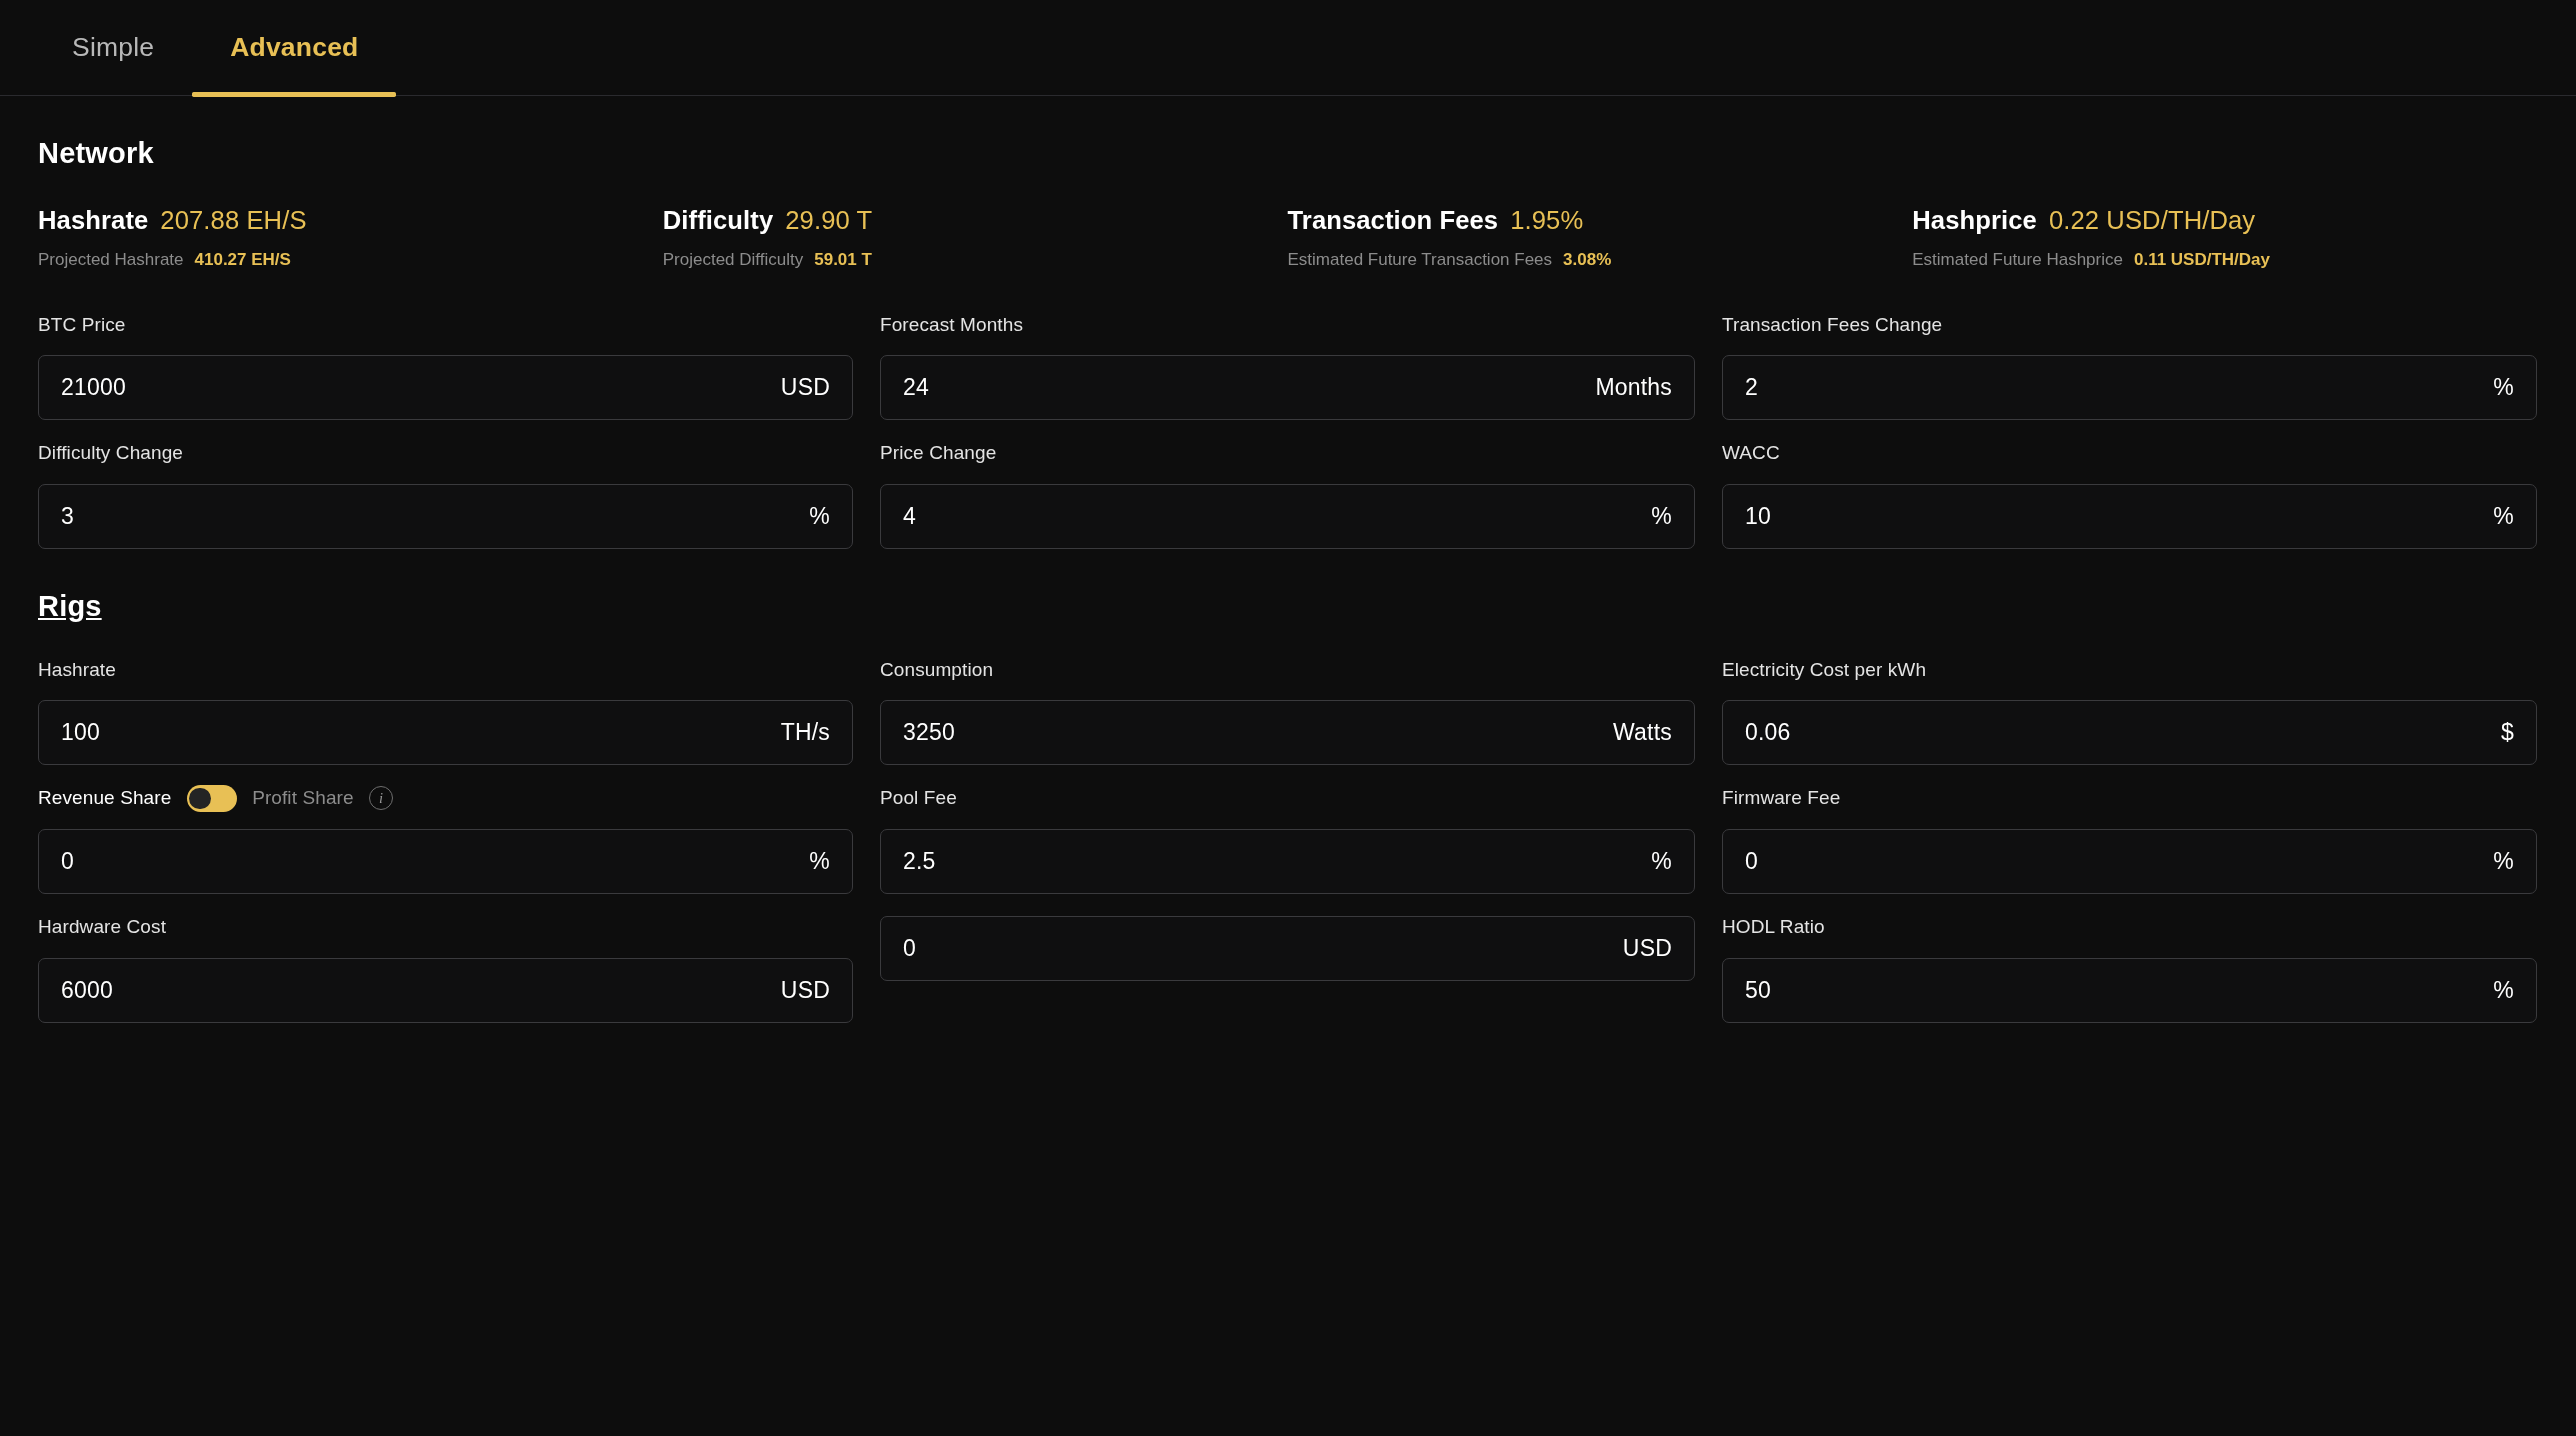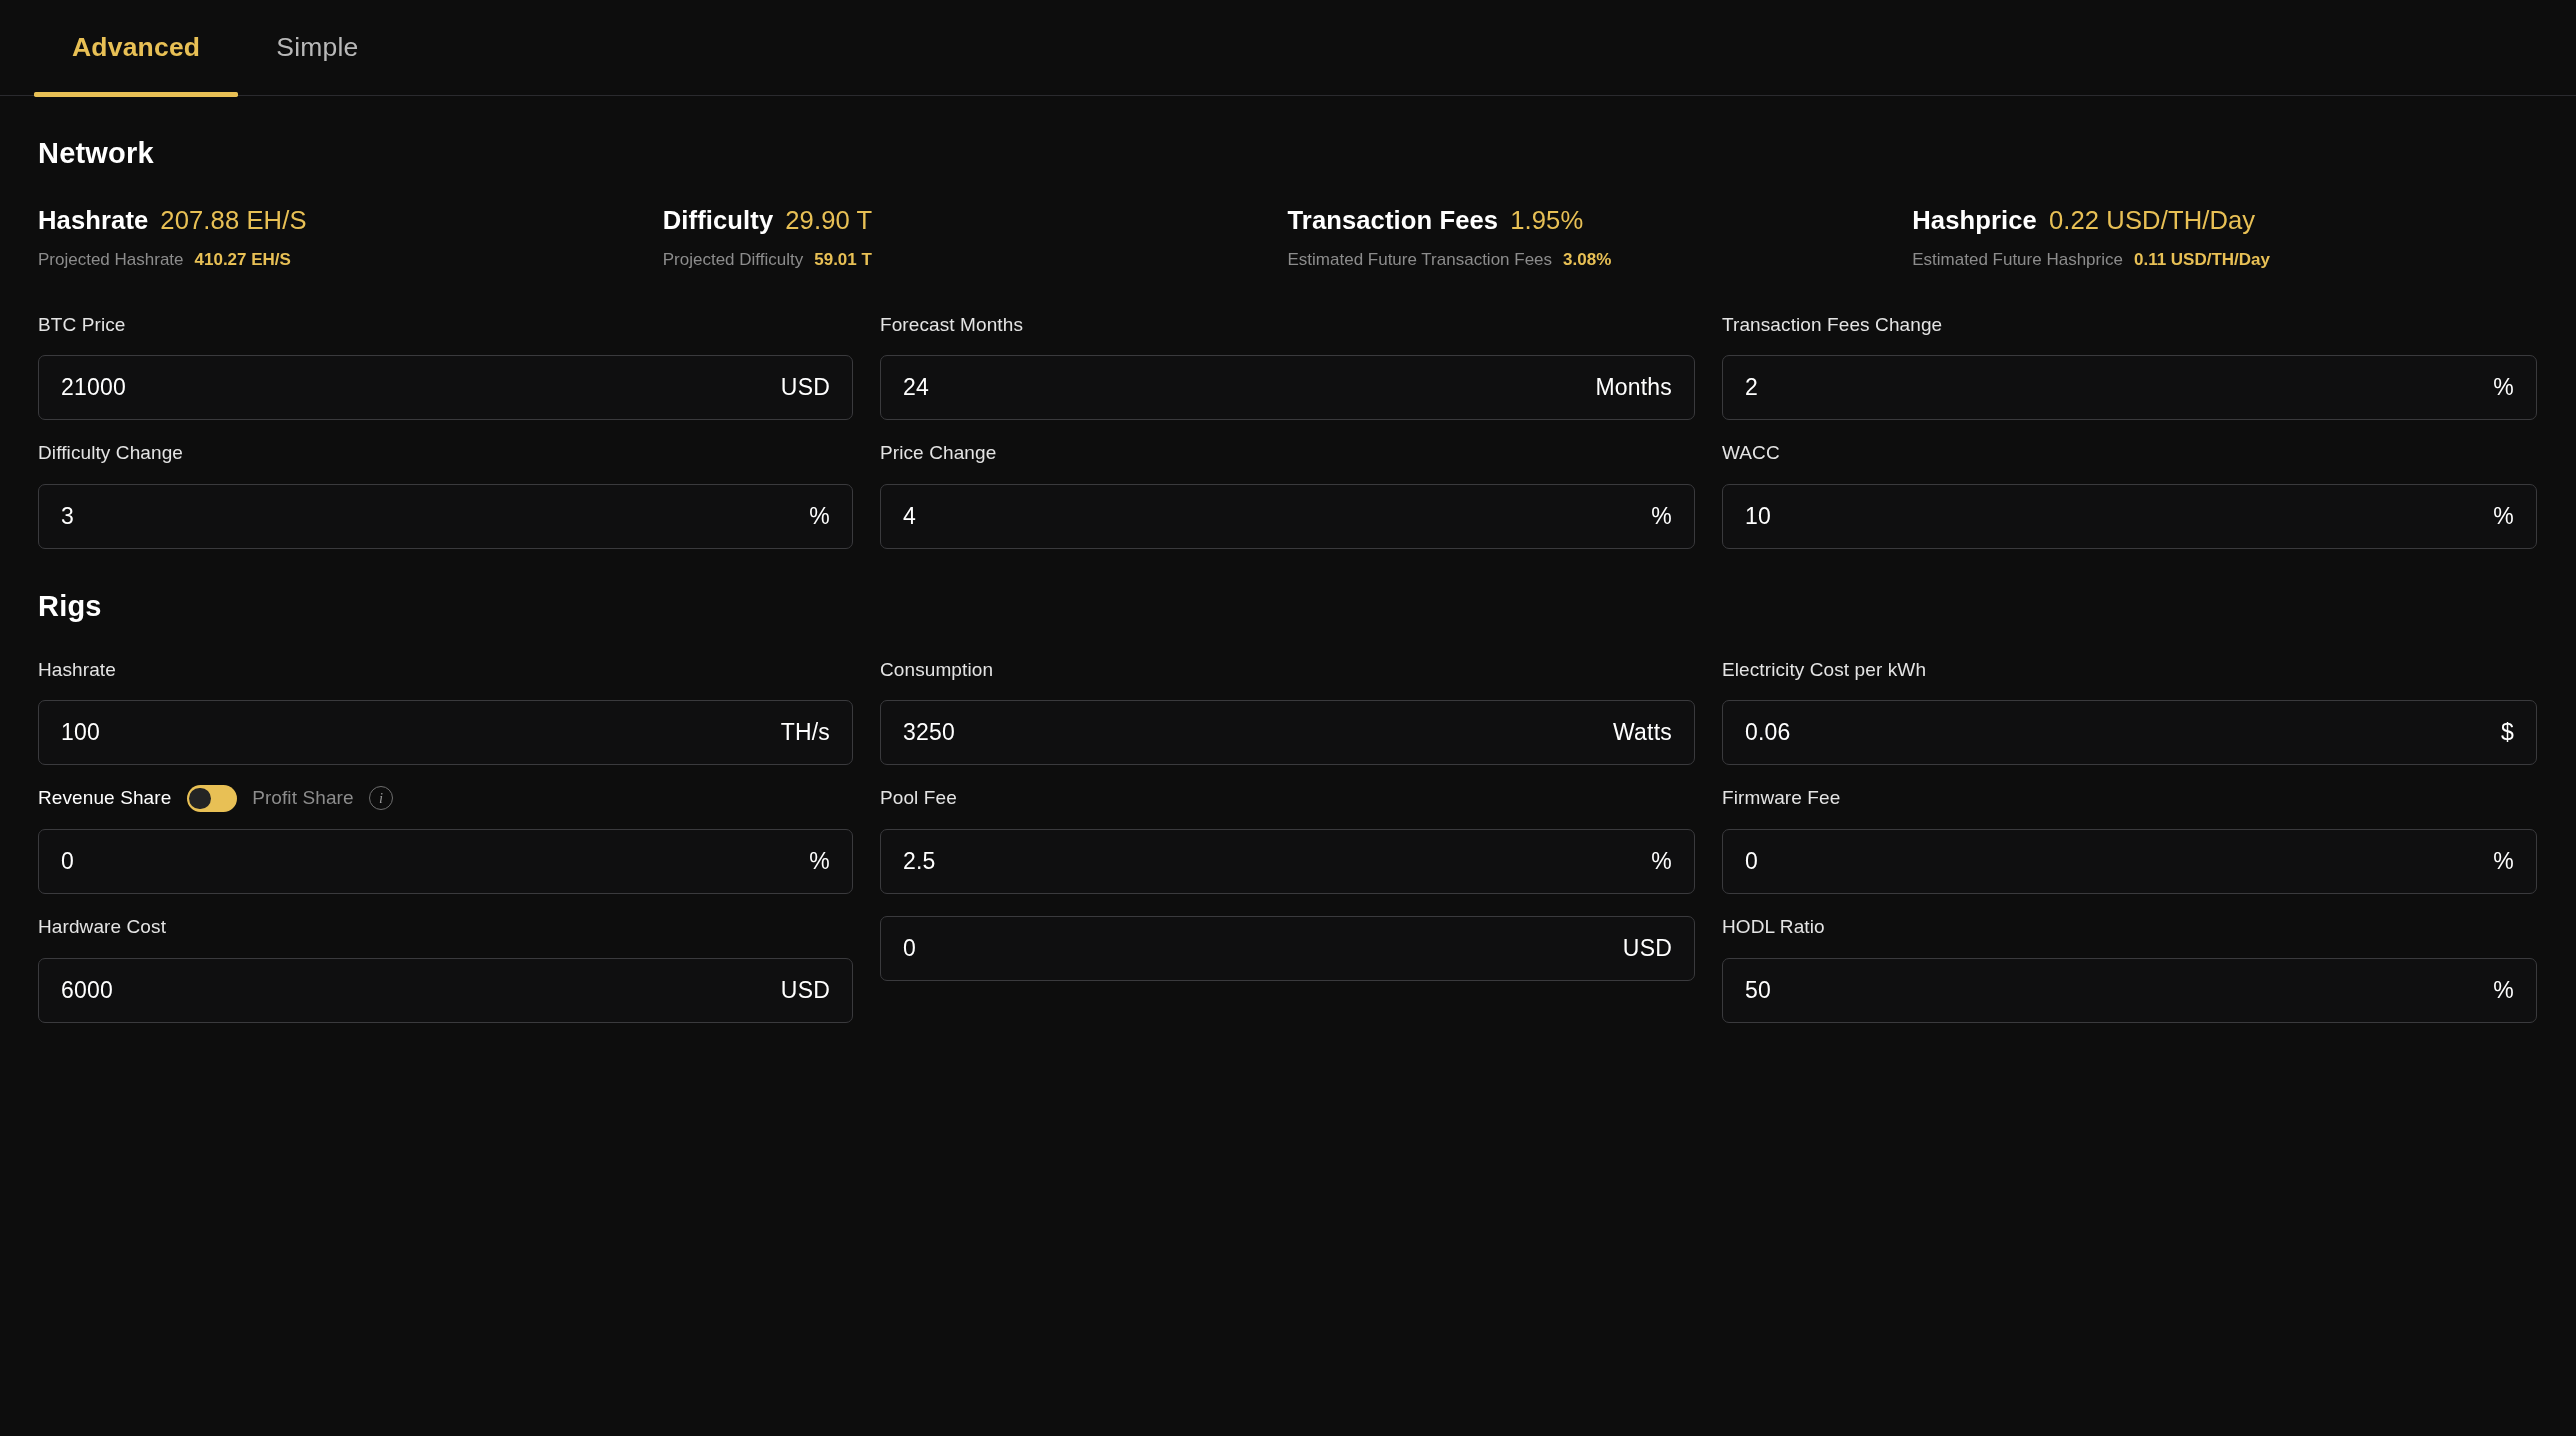--- a/index.html
+++ b/index.html
@@ -60,21 +60,21 @@
     overflow:hidden;
   }
 
   .section-title{
     font-size:29px;
     font-weight:700;
     color:var(--text);
     letter-spacing:0.2px;
     margin-bottom:36px;
   }
-  .section-title.rigs{margin-top:19px;}
+  .section-title.rigs{margin-top:19px;text-decoration:underline;}
 
   
   .stats{
     display:grid;
     grid-template-columns:repeat(4, 1fr);
     column-gap:0;
     margin-bottom:44px;
   }
   .stat{display:flex;flex-direction:column;gap:15.4px;}
   .stat-main{
@@ -182,22 +182,22 @@
     flex:0 0 auto;
     user-select:none;
   }
 </style>
 </head>
 <body>
 
 <div class="app">
 
   <div class="tabbar">
+    <button class="tab">Simple</button>
     <button class="tab active">Advanced</button>
-    <button class="tab">Simple</button>
   </div>
 
   <div class="content">
 
     <h2 class="section-title">Network</h2>
 
     <div class="stats">
 
       <div class="stat">
         <div class="stat-main">

